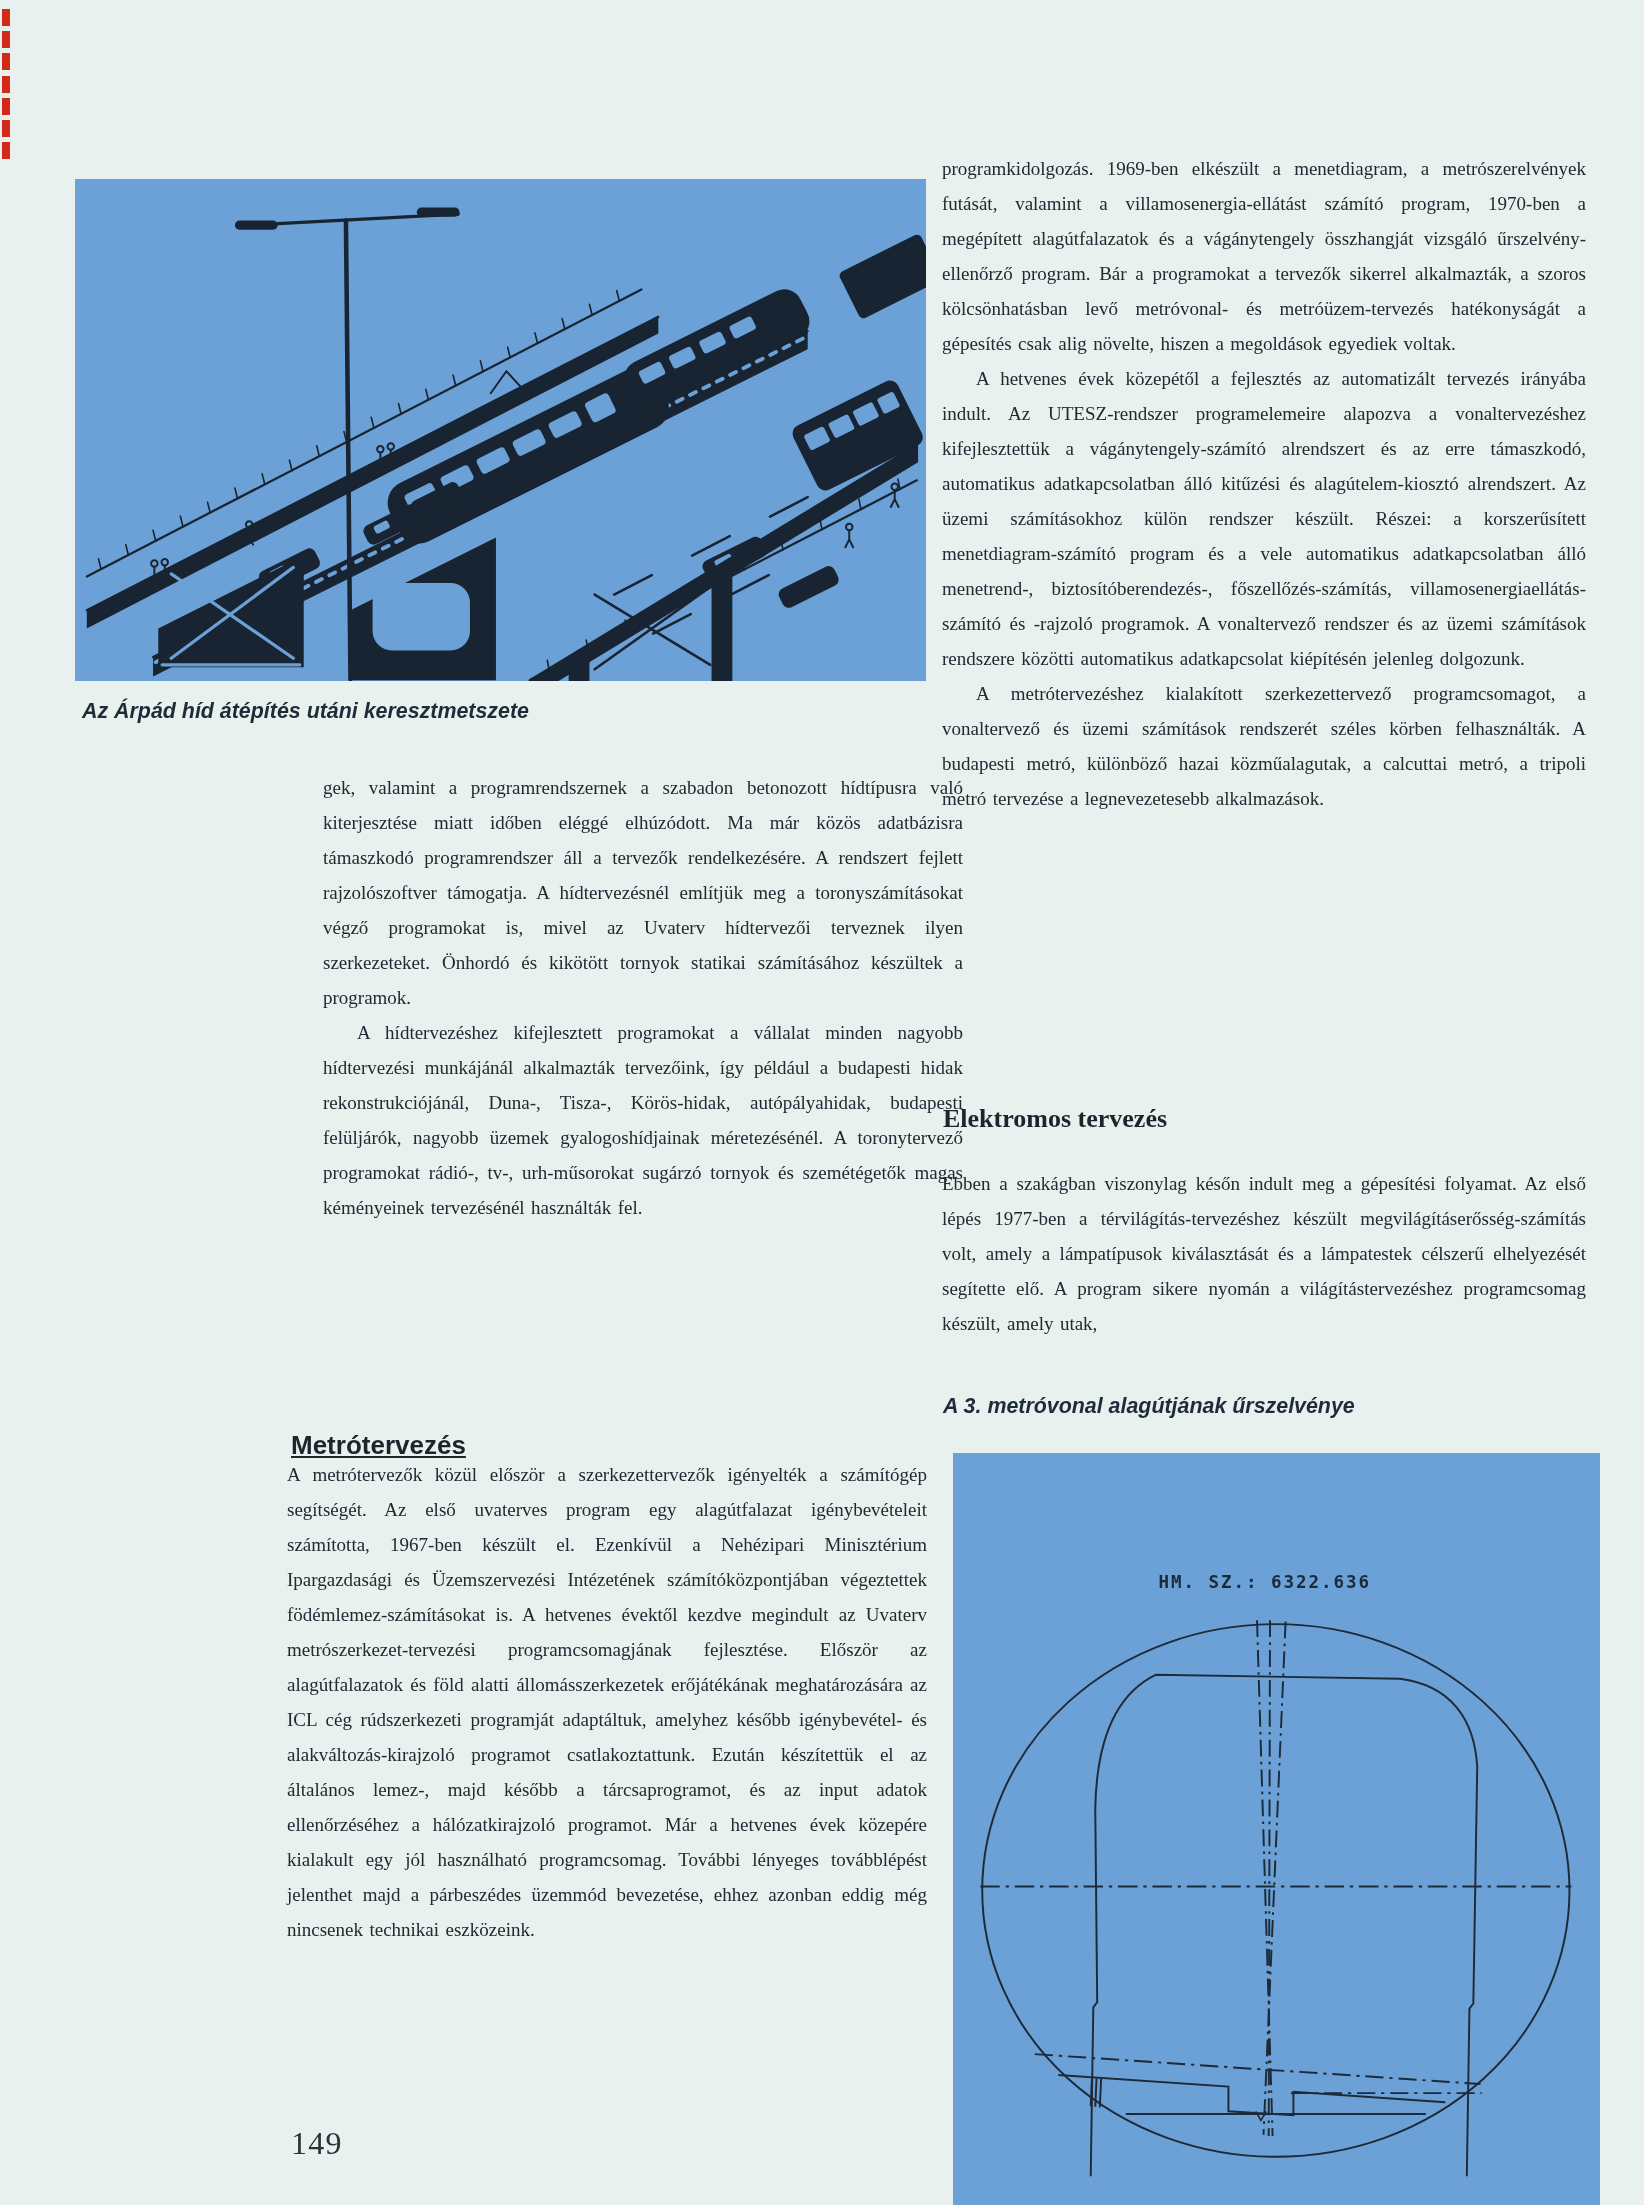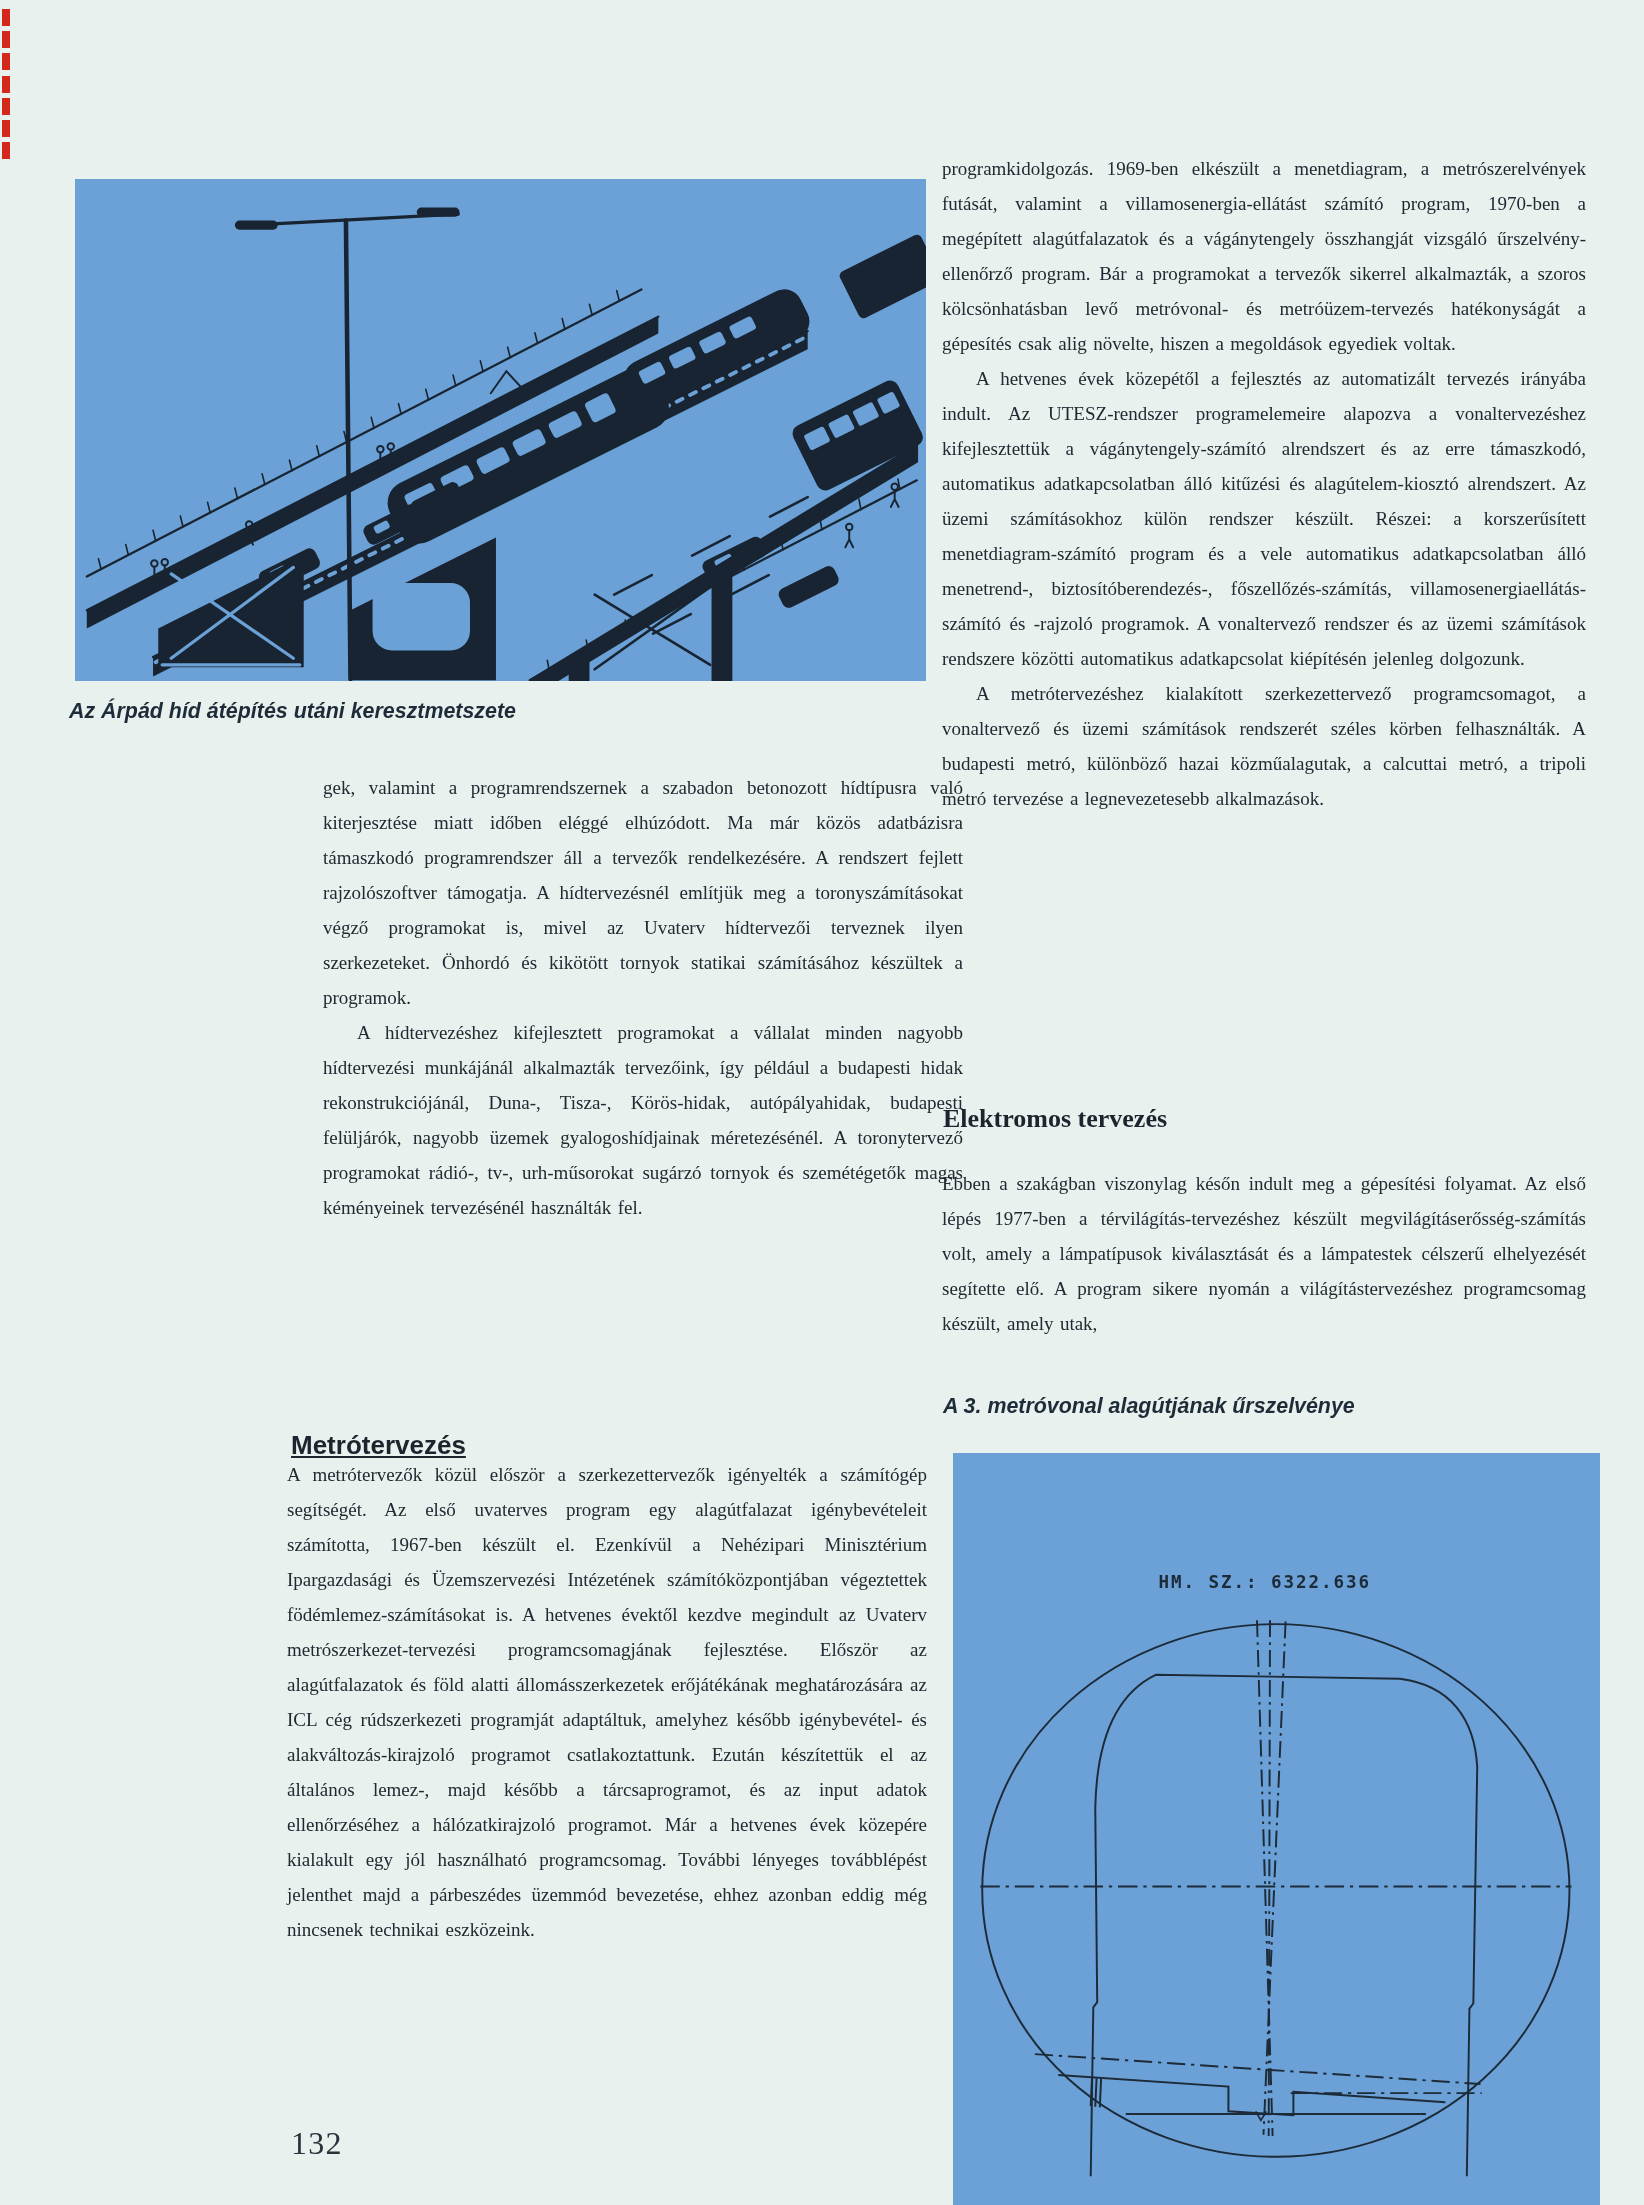--- a/index.html
+++ b/index.html
@@ -13,21 +13,21 @@
   .regmark { width:8.4px; height:17px; background:#d2291b; margin-bottom:5.2px; }
   .panel { position:absolute; background:#6ba1d6; }
   .panel svg { display:block; width:100%; height:100%; }
   #bridge-panel { left:75px; top:179px; width:851px; height:502px; }
   #tunnel-panel { left:953px; top:1453px; width:647px; height:858px; }
   .caption {
     position:absolute; font-family:"Liberation Sans", sans-serif;
     font-style:italic; font-weight:700; font-size:21.4px; color:#1e2b38;
     white-space:nowrap;
   }
-  #bridge-caption { left:69px; top:699px; }
+  #bridge-caption { left:82px; top:699px; }
   #tunnel-caption { left:943px; top:1394px; }
   .colblock { position:absolute; }
   #left-text-1  { left:287px;  top:770px; width:640px;margin-left:36px; }
   #left-text-2  { left:287px;  top:1457px; width:640px; }
   #right-text-1 { left:942px; top:151px;  width:644px; }
   #right-text-2 { left:942px; top:1166px; width:644px; }
   .body-text {
     margin:0; font-size:19px; line-height:35px; text-align:justify;
     word-spacing:0.09em; color:#212a33;
   }
@@ -169,21 +169,21 @@
     <p class="body-text">gek, valamint a programrendszernek a szabadon betonozott hídtípusra való kiterjesztése miatt időben eléggé elhúzódott. Ma már közös adatbázisra támaszkodó programrendszer áll a tervezők rendelkezésére. A rendszert fejlett rajzolószoftver támogatja. A hídtervezésnél említjük meg a toronyszámításokat végző programokat is, mivel az Uvaterv hídtervezői terveznek ilyen szerkezeteket. Önhordó és kikötött tornyok statikai számításához készültek a programok.</p>
     <p class="body-text indent">A hídtervezéshez kifejlesztett programokat a vállalat minden nagyobb hídtervezési munkájánál alkalmazták tervezőink, így például a budapesti hidak rekonstrukciójánál, Duna-, Tisza-, Körös-hidak, autópályahidak, budapesti felüljárók, nagyobb üzemek gyalogoshídjainak méretezésénél. A toronytervező programokat rádió-, tv-, urh-műsorokat sugárzó tornyok és szemétégetők magas kéményeinek tervezésénél használták fel.</p>
   </div>
 
   <h2 id="left-heading" class="sect-heading">Metrótervezés</h2>
 
   <div id="left-text-2" class="colblock">
     <p class="body-text">A metrótervezők közül először a szerkezettervezők igényelték a számítógép segítségét. Az első uvaterves program egy alagútfalazat igénybevételeit számította, 1967-ben készült el. Ezenkívül a Nehézipari Minisztérium Ipargazdasági és Üzemszervezési Intézetének számítóközpontjában végeztettek födémlemez-számításokat is. A hetvenes évektől kezdve megindult az Uvaterv metrószerkezet-tervezési programcsomagjának fejlesztése. Először az alagútfalazatok és föld alatti állomásszerkezetek erőjátékának meghatározására az ICL cég rúdszerkezeti programját adaptáltuk, amelyhez később igénybevétel- és alakváltozás-kirajzoló programot csatlakoztattunk. Ezután készítettük el az általános lemez-, majd később a tárcsaprogramot, és az input adatok ellenőrzéséhez a hálózatkirajzoló programot. Már a hetvenes évek közepére kialakult egy jól használható programcsomag. További lényeges továbblépést jelenthet majd a párbeszédes üzemmód bevezetése, ehhez azonban eddig még nincsenek technikai eszközeink.</p>
   </div>
 
-  <div class="pagenum">132</div>
+  <div class="pagenum">149</div>
 
   <div id="right-text-1" class="colblock">
     <p class="body-text">programkidolgozás. 1969-ben elkészült a menetdiagram, a metrószerelvények futását, valamint a villamosenergia-ellátást számító program, 1970-ben a megépített alagútfalazatok és a vágánytengely összhangját vizsgáló űrszelvény-ellenőrző program. Bár a programokat a tervezők sikerrel alkalmazták, a szoros kölcsönhatásban levő metróvonal- és metróüzem-tervezés hatékonyságát a gépesítés csak alig növelte, hiszen a megoldások egyediek voltak.</p>
     <p class="body-text indent">A hetvenes évek közepétől a fejlesztés az automatizált tervezés irányába indult. Az UTESZ-rendszer programelemeire alapozva a vonaltervezéshez kifejlesztettük a vágánytengely-számító alrendszert és az erre támaszkodó, automatikus adatkapcsolatban álló kitűzési és alagútelem-kiosztó alrendszert. Az üzemi számításokhoz külön rendszer készült. Részei: a korszerűsített menetdiagram-számító program és a vele automatikus adatkapcsolatban álló menetrend-, biztosítóberendezés-, főszellőzés-számítás, villamosenergiaellátás-számító és -rajzoló programok. A vonaltervező rendszer és az üzemi számítások rendszere közötti automatikus adatkapcsolat kiépítésén jelenleg dolgozunk.</p>
     <p class="body-text indent">A metrótervezéshez kialakított szerkezettervező programcsomagot, a vonaltervező és üzemi számítások rendszerét széles körben felhasználták. A budapesti metró, különböző hazai közműalagutak, a calcuttai metró, a tripoli metró tervezése a legnevezetesebb alkalmazások.</p>
   </div>
 
   <h2 id="right-heading" class="sect-heading">Elektromos tervezés</h2>
 
   <div id="right-text-2" class="colblock">

